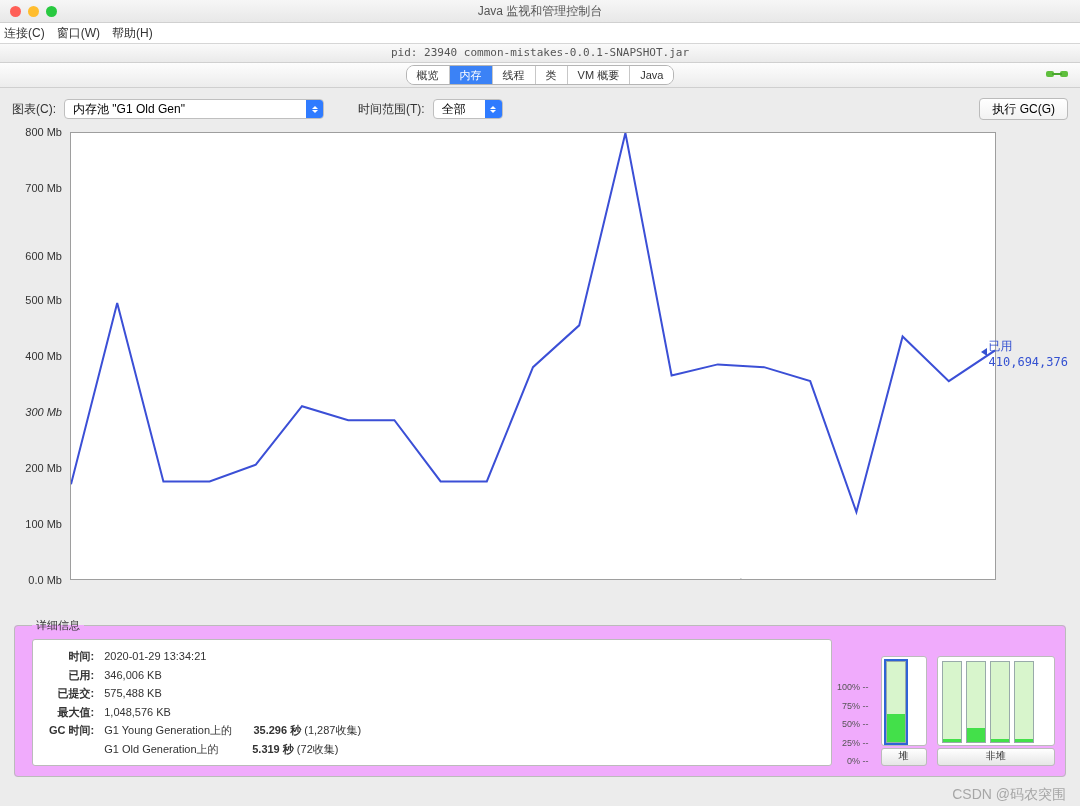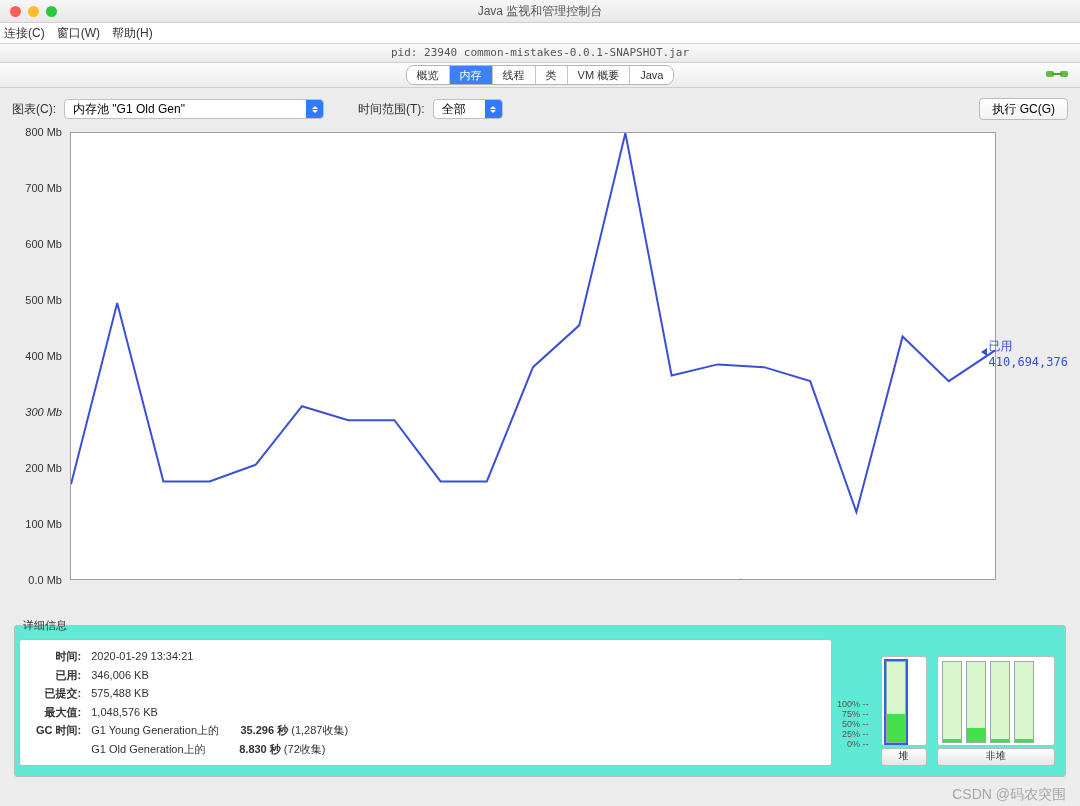--- a/index.html
+++ b/index.html
@@ -29,29 +29,29 @@
 .sel-wrap .arrow::after{content:"";border-left:3px solid transparent;border-right:3px solid transparent;border-top:3px solid #fff}
 .gc-btn{margin-left:auto;height:22px;border:1px solid #bbb;border-radius:4px;background:linear-gradient(#fff,#f2f2f2);padding:0 12px;font-size:12px;cursor:default}
 .chart-area{position:relative;margin-top:6px;height:480px}
 .yaxis{position:absolute;left:0;top:0;bottom:28px;width:54px}
 .ylab{position:absolute;right:4px;font-size:11px;color:#333;transform:translateY(-50%)}
 .plot{position:absolute;left:58px;right:72px;top:4px;bottom:28px;background:#fff;border:1px solid #9e9e9e}
 .xaxis{position:absolute;left:58px;right:72px;bottom:8px;height:16px;font-size:11px;color:#333}
 .callout{position:absolute;right:0;top:210px;font-size:12px;color:#3451d1}
 .callout .num{font-family:Menlo,monospace}
 .callout .tri{position:absolute;left:-8px;top:10px;width:0;height:0;border-top:4px solid transparent;border-bottom:4px solid transparent;border-right:6px solid #3451d1}
-fieldset.details{margin-top:10px;border:1px solid #bbb;border-radius:4px;padding:6px 10px 10px 4px;background:#5eead4}
+fieldset.details{margin-top:10px;border:1px solid #bbb;border-radius:4px;padding:6px 10px 10px 17px;background:#f0abfc}
 fieldset.details legend{font-size:11px;padding:0 4px}
 .det-flex{display:flex;gap:5px}
 .det-left{flex:1;border:1px solid #bbb;background:#fff;border-radius:3px;padding:6px 10px;font-size:11px;line-height:1.5;font-family:"Helvetica Neue",Arial}
 .det-left table td{padding:0 4px;vertical-align:top;white-space:nowrap}
 .det-left .k{font-weight:bold;text-align:right}
 .bars-zone{width:218px;display:flex;gap:10px;align-items:flex-end}
 .bars-col{display:flex;flex-direction:column;align-items:stretch}
-.bar-axis{display:flex;flex-direction:column;justify-content:center;height:84px;font-size:9px;color:#555;text-align:right;padding-right:2px}
+.bar-axis{display:flex;flex-direction:column;justify-content:space-between;height:84px;font-size:9px;color:#555;text-align:right;padding-right:2px}
 .bars-row{display:flex;gap:4px;height:84px;align-items:flex-end;border:1px solid #bbb;border-radius:3px;padding:2px 4px;background:#fff}
 .vbar{width:18px;height:80px;border:1px solid #9aa;position:relative;background:#d8f5cc}
 .vbar.sel{outline:2px solid #2f63d6}
 .vbar .fill{position:absolute;bottom:0;left:0;right:0;background:#43e04a}
 .bars-label{margin-top:2px;height:16px;text-align:center;font-size:10px;background:linear-gradient(#fff,#e6e6e6);border:1px solid #bbb;border-radius:3px}
 .watermark{position:absolute;right:14px;bottom:6px;font-size:14px;color:rgba(120,120,120,.6);font-family:Arial}
 svg{display:block}
 </style>
 </head>
 <body>
@@ -109,21 +109,21 @@
   </div>
 
   <div class="chart-area">
     <div class="yaxis" id="yaxis">
         <span class="ylab" style="top: 452px;">0.0 Mb</span>
         <span class="ylab" style="top: 396px;">100 Mb</span>
         <span class="ylab" style="top: 340px;">200 Mb</span>
         <span class="ylab" style="top: 284px; font-style: italic;">300 Mb</span>
         <span class="ylab" style="top: 228px;">400 Mb</span>
         <span class="ylab" style="top: 172px;">500 Mb</span>
-        <span class="ylab" style="top: 116px; text-align: right;">600 Mb</span>
+        <span class="ylab" style="top: 128px; text-align: right;">600 Mb</span>
         <span class="ylab" style="top: 60px;">700 Mb</span>
         <span class="ylab" style="top: 4px;">800 Mb</span>
       </div>
     <div class="plot" id="plot">
       <svg id="plotsvg" width="100%" height="100%" preserveAspectRatio="none" viewBox="0 0 1000 1000">
           <polyline points="0.0,787.5 50.0,381.3 100.0,781.3 150.0,781.3 200.0,743.8 250.0,612.5 300.0,643.8 350.0,643.8 400.0,781.3 450.0,781.3 500.0,525.0 550.0,431.3 600.0,0.0 650.0,543.8 700.0,518.8 750.0,525.0 800.0,556.3 850.0,850.0 900.0,456.3 950.0,556.3 1000.0,487.5 " fill="none" stroke="#3b4fd6" stroke-width="2" vector-effect="non-scaling-stroke"></polyline>
           <line x1="725" x2="725" y1="999" y2="1000" stroke="#666" vector-effect="non-scaling-stroke"></line>
         </svg>
     </div>
     <div class="callout">
@@ -154,21 +154,21 @@
           <tr>
                 <td class="k">最大值:</td>
                 <td>1,048,576 KB</td>
               </tr>
           <tr>
                 <td class="k">GC 时间:</td>
               <td><span>G1 Young Generation上的</span>&nbsp;&nbsp;&nbsp;&nbsp;&nbsp;&nbsp;&nbsp;<b>35.296 秒</b> <span>(1,287收集)</span></td>
               </tr>
           <tr>
                 <td></td>
-              <td><span>G1 Old Generation上的</span>&nbsp;&nbsp;&nbsp;&nbsp;&nbsp;&nbsp;&nbsp;&nbsp;&nbsp;&nbsp;&nbsp;<b>8.830 秒</b> <span>(72收集)</span></td>
+              <td><span>G1 Old Generation上的</span>&nbsp;&nbsp;&nbsp;&nbsp;&nbsp;&nbsp;&nbsp;&nbsp;&nbsp;&nbsp;&nbsp;<b>5.319 秒</b> <span>(72收集)</span></td>
               </tr>
         </tbody>
           </table>
       </div>
 
       <div class="bars-zone">
         <div class="bar-axis">
           <span>100% --</span>
           <span>75% --</span>
           <span>50% --</span>

